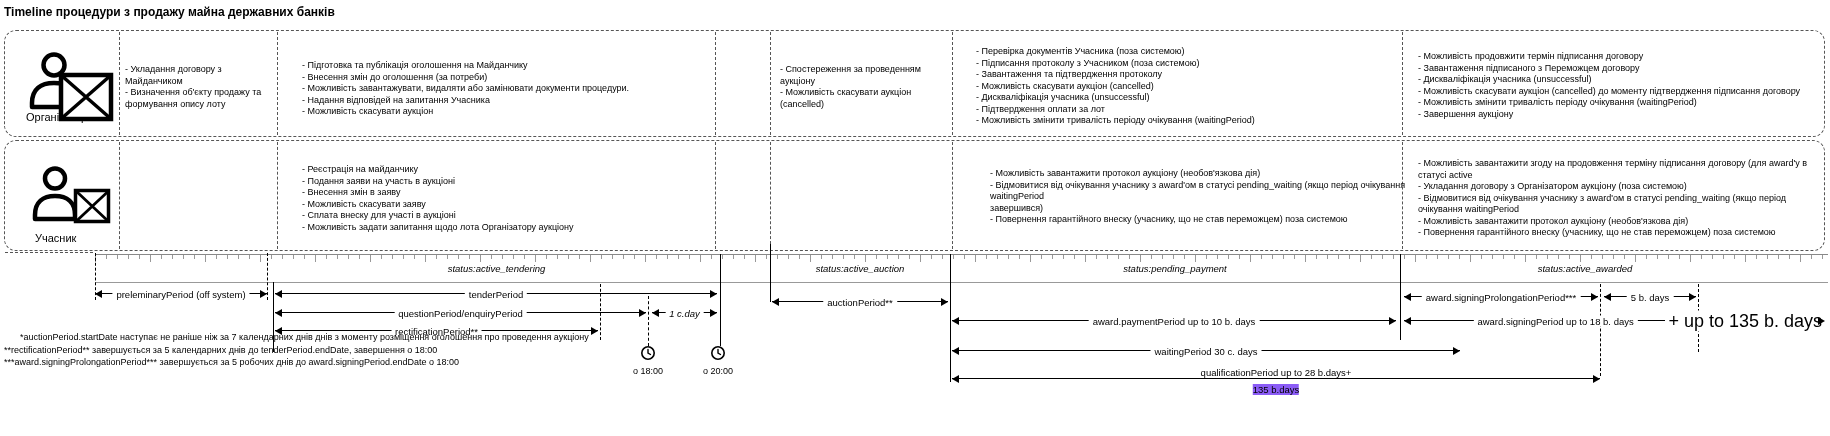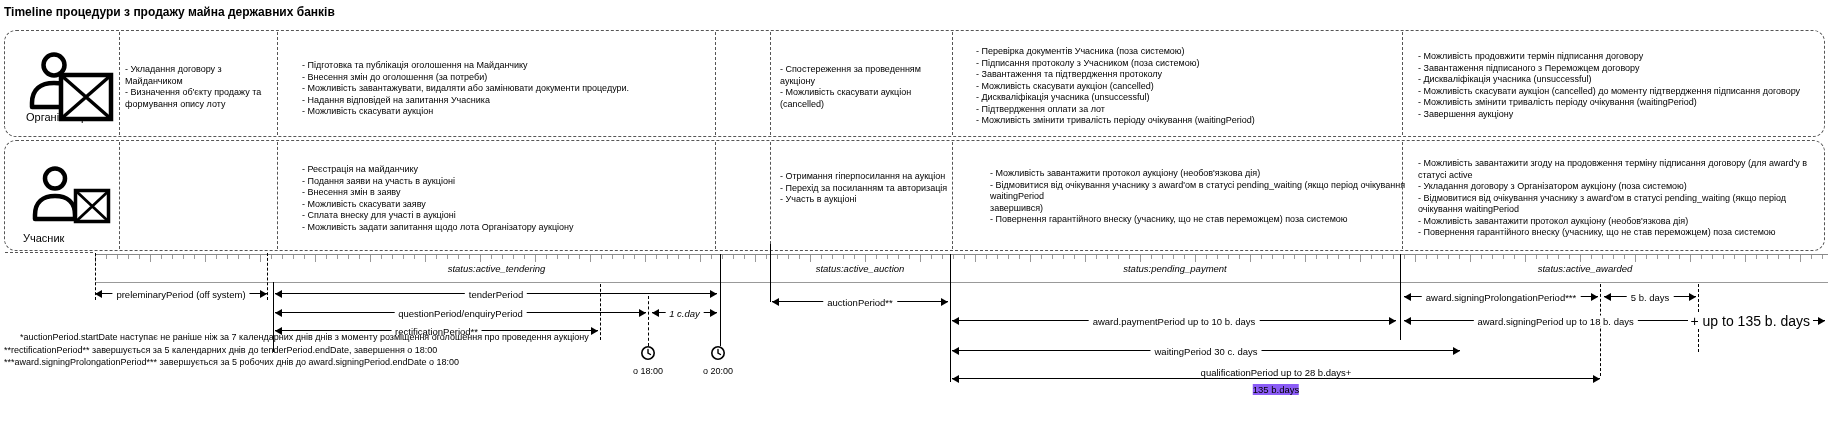--- a/index.html
+++ b/index.html
@@ -29,22 +29,22 @@
   .arrow { position:absolute; height:0; border-top:1px solid #000; }
   .arrow::before { content:""; position:absolute; left:0; top:-4.5px; width:0; height:0;
                    border-top:4px solid transparent; border-bottom:4px solid transparent; border-right:7px solid #000; }
   .arrow::after  { content:""; position:absolute; right:0; top:-4.5px; width:0; height:0;
                    border-top:4px solid transparent; border-bottom:4px solid transparent; border-left:7px solid #000; }
   .albl { position:absolute; left:50%; top:0; transform:translate(-50%,-50%); background:#fff;
           padding:0 4px; font-size:9.5px; white-space:nowrap; }
   .albl.above { top:auto; bottom:1px; transform:translateX(-50%); }
   .albl.off { left:36%; }
   .sub { position:absolute; left:50%; top:5px; transform:translateX(-50%); font-size:9.5px; white-space:nowrap; background:#8b5cf6; }
-  .albl2 { position:absolute; right:12px; top:0; transform:translateY(-50%); background:#fff;
-           padding:0 3px; font-size:14px; white-space:nowrap; }
+  .albl2 { position:absolute; right:0; top:0; transform:translateY(-50%); background:#fff;
+           padding:0 3px; font-size:18px; white-space:nowrap; }
 
   .icon { position:absolute; }
   .clock-label { position:absolute; font-size:9px; text-align:center; width:44px; }
   .footnote { position:absolute; left:4px; font-size:9px; line-height:12px; }
 </style>
 </head>
 <body>
 
 <div class="canvas">
 
@@ -108,31 +108,28 @@
       <circle cx="24" cy="12.5" r="10" fill="#fff" stroke="#000" stroke-width="4.5"></circle>
       <path d="M4 53 v-4 c0 -13 8 -19 20 -19 s20 6 20 19 v4 z" fill="#fff" stroke="#000" stroke-width="4.5" stroke-linejoin="round"></path>
     </svg>
   </div>
   <div class="icon" style="left:73px;top:188px;">
     <svg width="38" height="36" viewBox="0 0 38 36">
       <rect x="2.5" y="2.5" width="33" height="31" fill="#fff" stroke="#000" stroke-width="3.5"></rect>
       <path d="M3.5 3.5 L35 33 M35 3.5 L3.5 33" stroke="#000" stroke-width="2.8" fill="none"></path>
     </svg>
   </div>
-  <div class="actor-label" style="left:23px;top:232px;">Учасник</div>
+  <div class="actor-label" style="left:35px;top:232px;">Учасник</div>
 
   <div class="cell" style="left:302px;top:164px;width:410px;">- Реєстрація на майданчику
 - Подання заяви на участь в аукціоні
 - Внесення змін в заяву
 - Можливість скасувати заяву
 - Сплата внеску для участі в аукціоні
 - Можливість задати запитання щодо лота Організатору аукціону</div>
-  <div class="cell" style="left:780px;top:171px;width:180px;">- Отримання гіперпосилання на аукціон
-- Перехід за посиланням та авторизація
-- Участь в аукціоні</div>
   <div class="cell" style="left:990px;top:168px;width:440px;">- Можливість завантажити протокол аукціону (необов'язкова дія)
 - Відмовитися від очікування учаснику з award'ом в статусі pending_waiting (якщо період очікування waitingPeriod
 завершився)
 - Повернення гарантійного внеску (учаснику, що не став переможцем) поза системою</div>
   <div class="cell" style="left:1418px;top:158px;width:395px;">- Можливість завантажити згоду на продовження терміну підписання договору (для award'у в статусі active
 - Укладання договору з Організатором аукціону (поза системою)
 - Відмовитися від очікування учаснику з award'ом в статусі pending_waiting (якщо період очікування waitingPeriod
 - Можливість завантажити протокол аукціону (необов'язкова дія)
 - Повернення гарантійного внеску (учаснику, що не став переможцем) поза системою</div>
 

